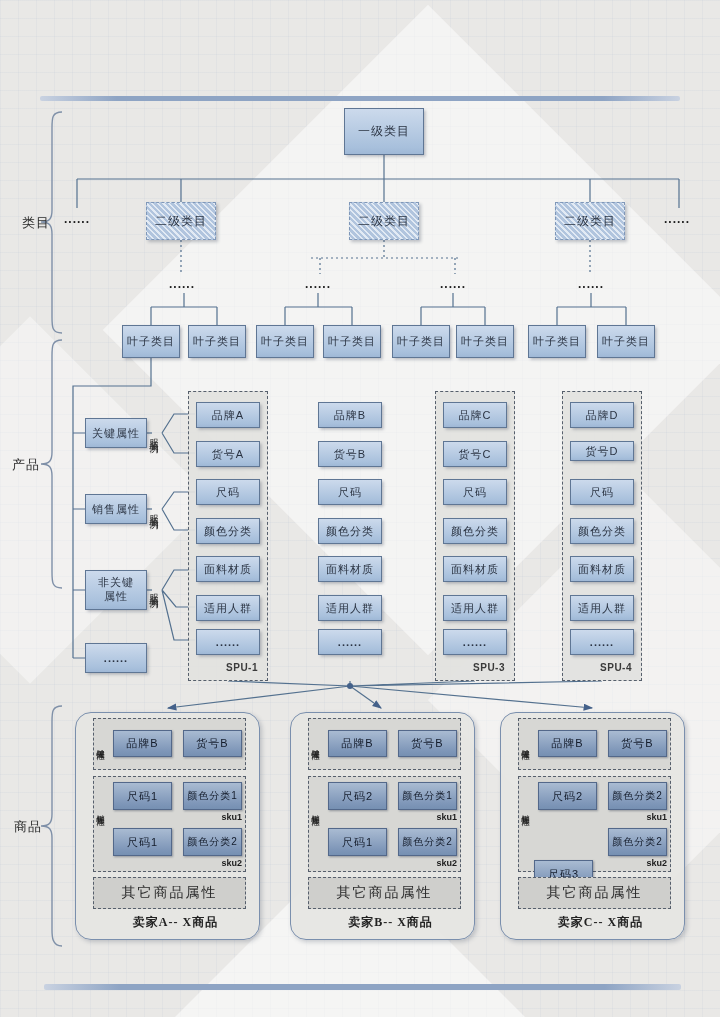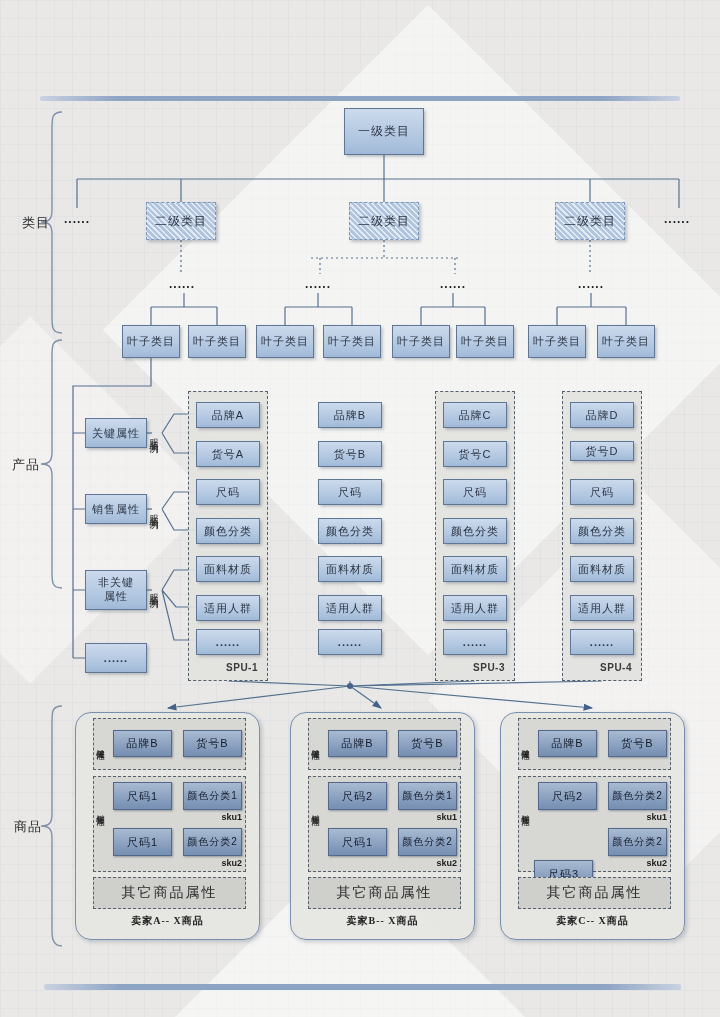--- a/index.html
+++ b/index.html
@@ -28,21 +28,21 @@
   .note{writing-mode:vertical-rl;text-orientation:upright;font-size:9.5px;color:#2b2b2b;letter-spacing:2px;line-height:13px;text-align:center;}
   .card{background:rgba(229,229,226,.94);border:1.3px solid #7a8fad;border-radius:16px;box-shadow:2px 2px 4px rgba(60,70,90,.25);}
   .grp{background:#d7d7d4;border:1.2px dashed #565f6c;}
   .vlabel{writing-mode:vertical-rl;text-orientation:upright;font-size:8.5px;color:#1f1f1f;letter-spacing:1px;line-height:11px;text-align:center;}
   .mini{background:linear-gradient(180deg,#a9bbd2,#7e96b8 80%,#7690b2);border:1px solid #53688a;
     box-shadow:1px 1px 2px rgba(40,50,70,.4);color:#141c2b;font-size:11px;letter-spacing:1px;
     display:flex;align-items:center;justify-content:center;}
   .sku-tag{font-size:9px;font-weight:bold;color:#1d1d1d;text-align:right;}
   .other-box{background:#cfcfcc;border:1.2px dashed #565f6c;color:#2b2b2b;font-size:14px;letter-spacing:2px;
     display:flex;align-items:center;justify-content:center;font-family:Liberation Serif, serif;}
-  .card-title{font-size:10px;font-weight:bold;color:#222;text-align:center;letter-spacing:1px;font-family:"Liberation Serif","DejaVu Serif",serif;}
+  .card-title{font-size:12px;font-weight:bold;color:#222;text-align:center;letter-spacing:1px;font-family:"Liberation Serif","DejaVu Serif",serif;margin-left:8px;}
 </style>
 </head>
 <body>
 
 <div id="canvas">
 
   <div class="diamond" style="left:198px;top:100px;width:460px;height:460px;opacity:.5;"></div>
   <div class="diamond" style="left:490px;top:550px;width:300px;height:300px;opacity:.45;"></div>
   <div class="diamond" style="left:210px;top:900px;width:280px;height:280px;opacity:.55;"></div>
   <div class="diamond" style="left:-100px;top:370px;width:260px;height:260px;opacity:.4;"></div>

